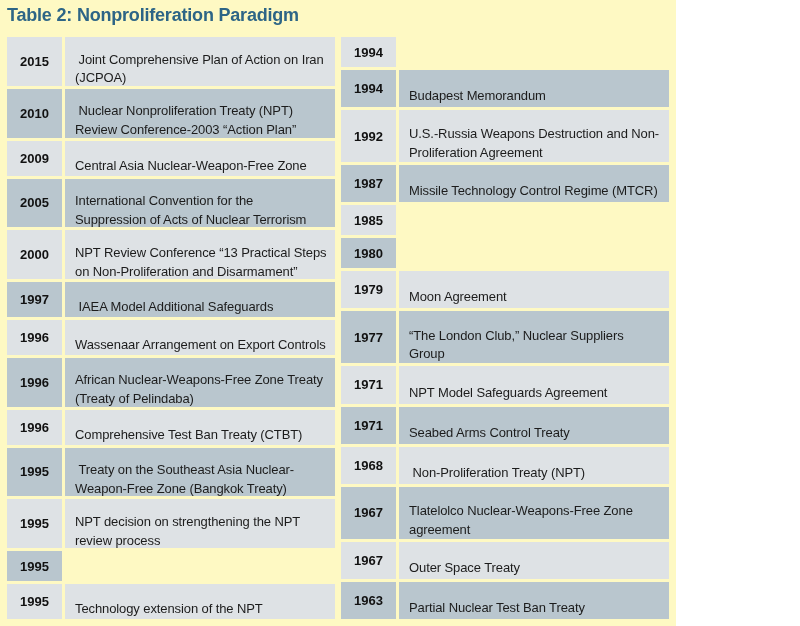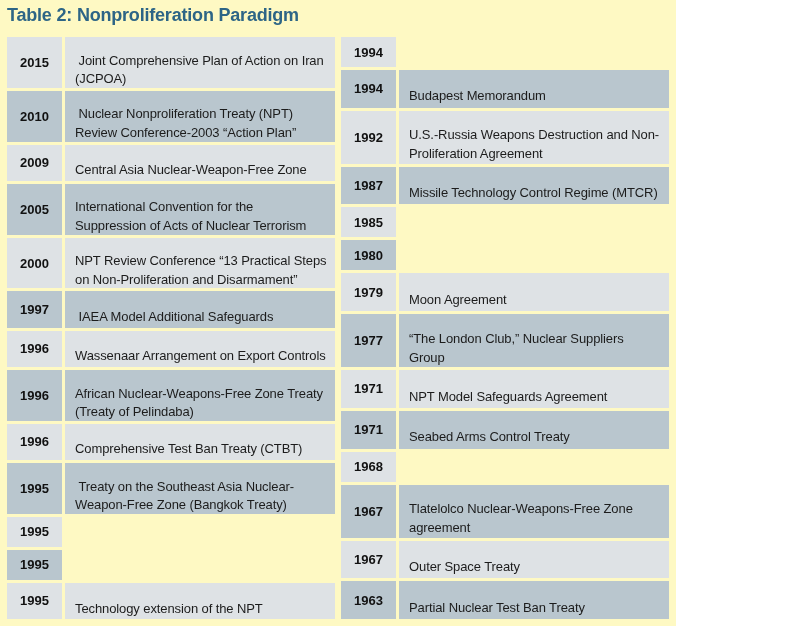--- a/index.html
+++ b/index.html
@@ -117,20 +117,21 @@
     <div class="event-cell">Comprehensive Test Ban Treaty (CTBT)</div>
   </div>
 
   <div class="row dark">
     <div class="year-cell">1995</div>
     <div class="event-cell"> Treaty on the Southeast Asia Nuclear-Weapon-Free Zone (Bangkok Treaty)</div>
   </div>
 
   <div class="row light">
     <div class="year-cell">1995</div>
+    <div class="event-cell">NPT decision on strengthening the NPT review process</div>
   </div>
 
   <div class="row dark">
     <div class="year-cell">1995</div>
   </div>
 
   <div class="row light">
     <div class="year-cell">1995</div>
     <div class="event-cell">Technology extension of the NPT</div>
   </div>
@@ -178,20 +179,21 @@
     <div class="event-cell">NPT Model Safeguards Agreement</div>
   </div>
 
   <div class="row dark">
     <div class="year-cell">1971</div>
     <div class="event-cell">Seabed Arms Control Treaty</div>
   </div>
 
   <div class="row light">
     <div class="year-cell">1968</div>
+    <div class="event-cell"> Non-Proliferation Treaty (NPT)</div>
   </div>
 
   <div class="row dark">
     <div class="year-cell">1967</div>
     <div class="event-cell">Tlatelolco Nuclear-Weapons-Free Zone agreement</div>
   </div>
 
   <div class="row light">
     <div class="year-cell">1967</div>
     <div class="event-cell">Outer Space Treaty</div>

